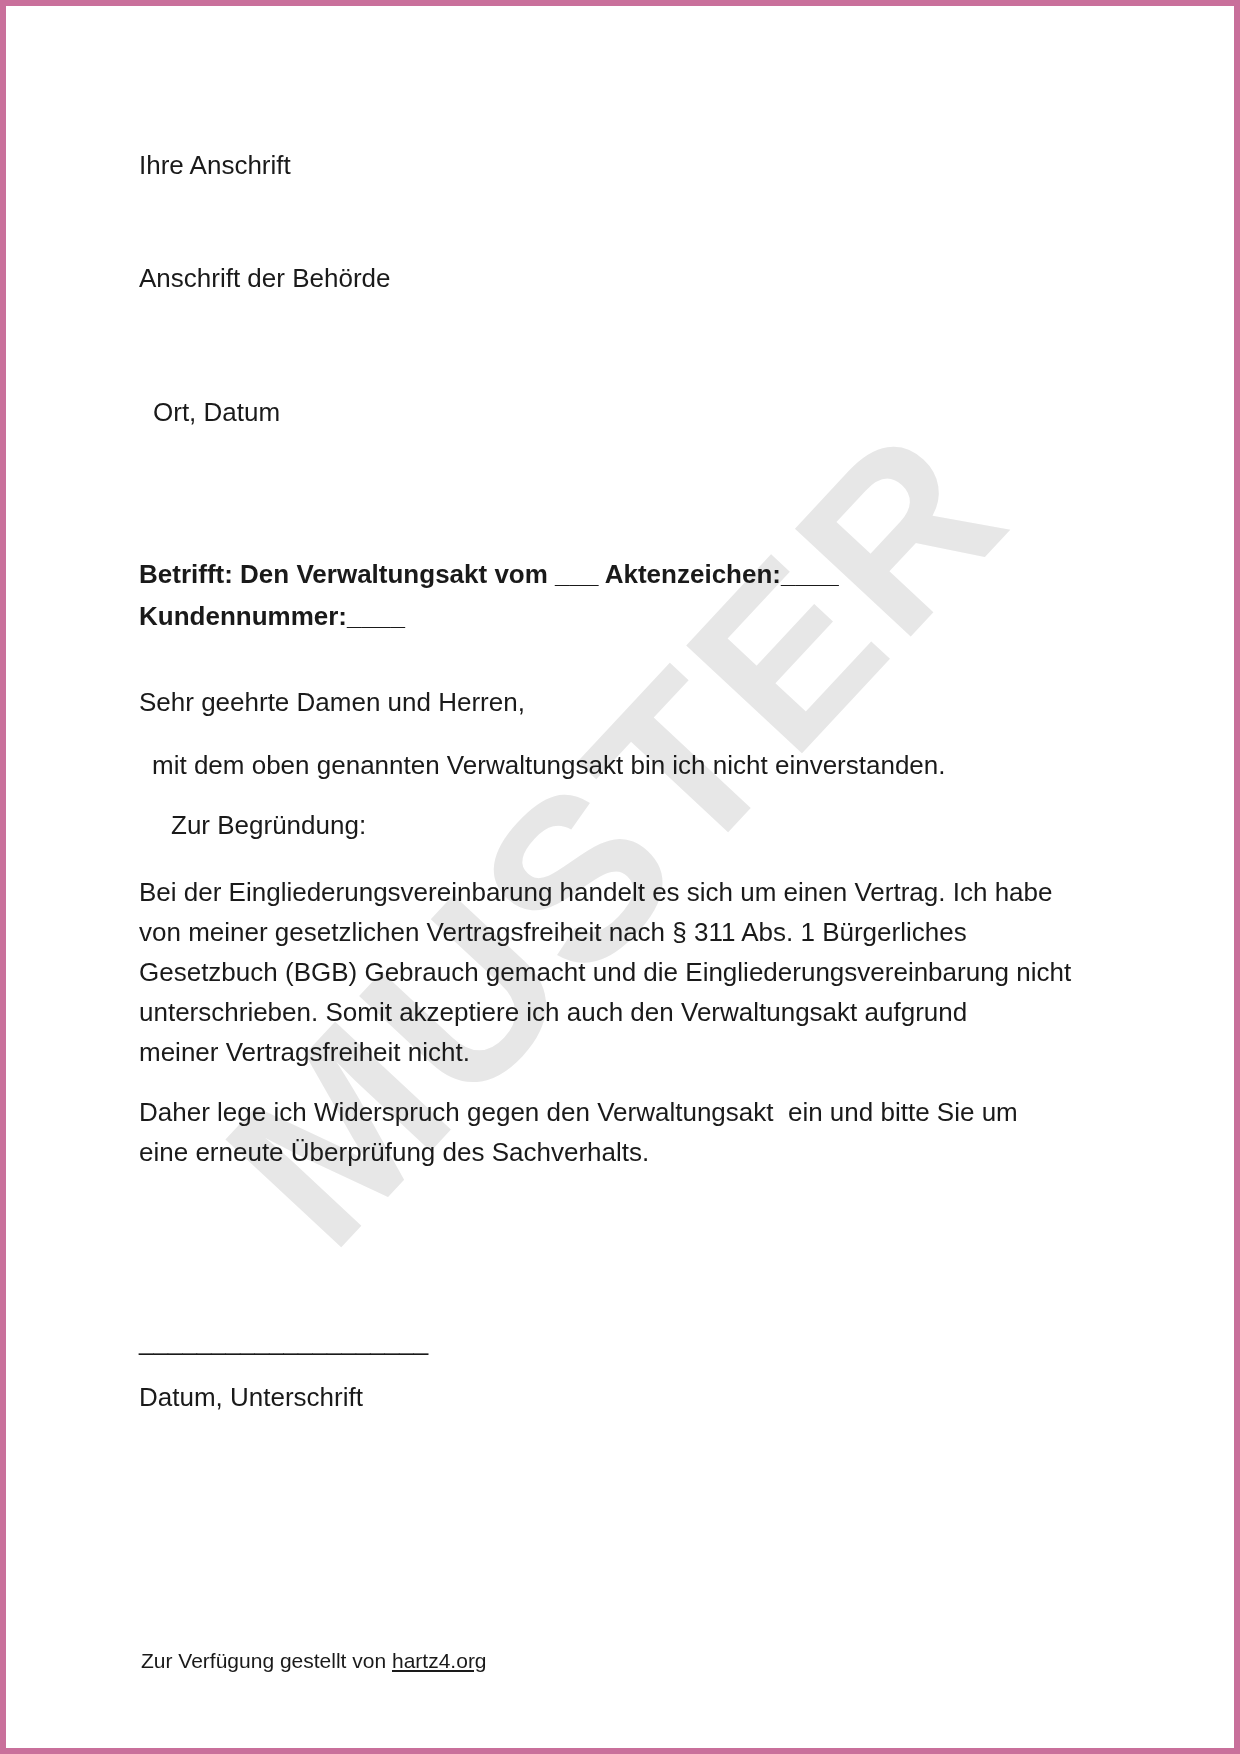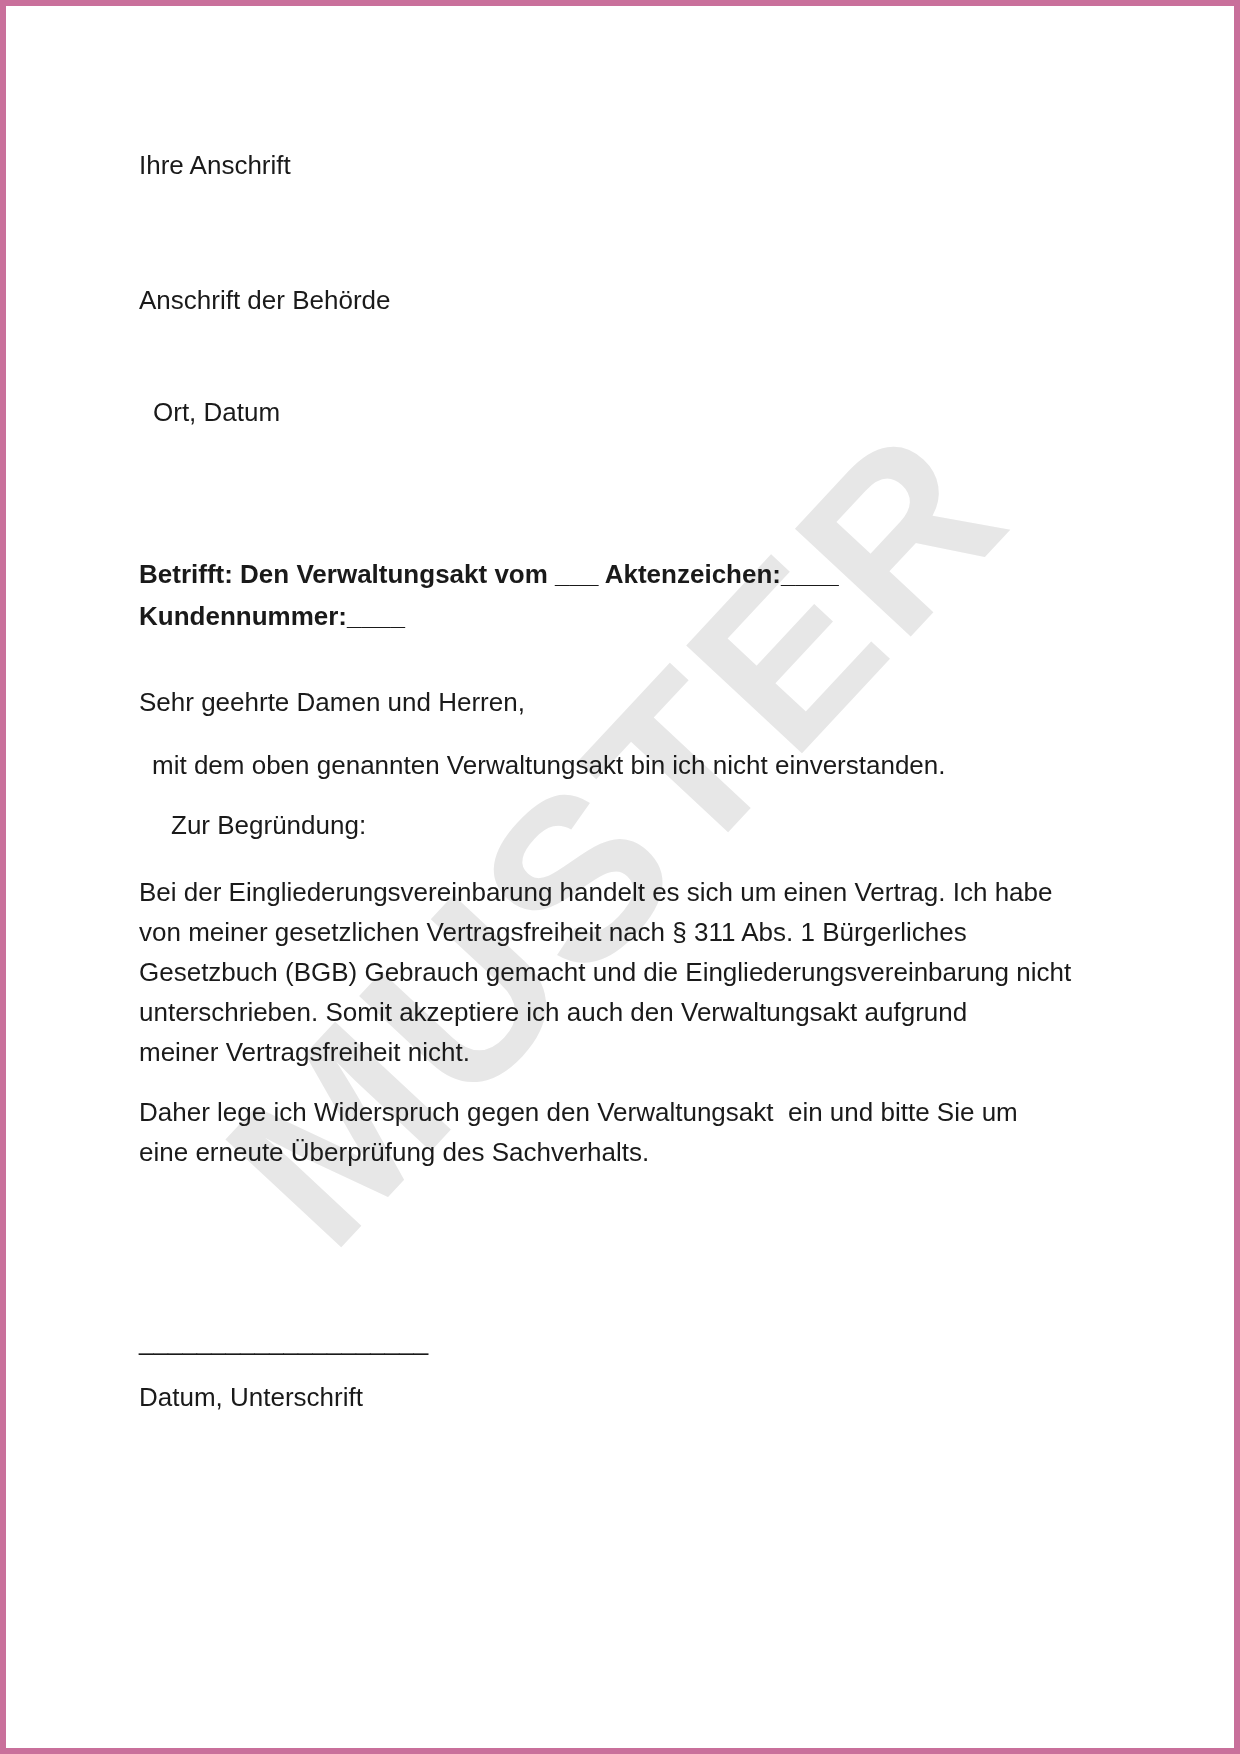--- a/index.html
+++ b/index.html
@@ -68,21 +68,21 @@
 </style>
 </head>
 <body>
 
 <div class="page">
 
   <div class="watermark">MUSTER</div>
 
   <div class="line" style="top:142px;">Ihre Anschrift</div>
 
-  <div class="line" style="top:277px;">Anschrift der Behörde</div>
+  <div class="line" style="top:255px;">Anschrift der Behörde</div>
 
   <div class="line" style="top:389px;margin-left:14px;">Ort, Datum</div>
 
   <div class="line bold" style="top:512px;">Betrifft: Den Verwaltungsakt vom ___ Aktenzeichen:____</div>
 
   <div class="line bold" style="top:554px;">Kundennummer:____</div>
 
   <div class="line" style="top:679px;">Sehr geehrte Damen und Herren,</div>
 
   <div class="line" style="top:742px;margin-left:13px;">mit dem oben genannten Verwaltungsakt bin ich nicht einverstanden.</div>
@@ -99,14 +99,15 @@
 
   <div class="para" style="top:1086px;">
     <div class="pline">Daher lege ich Widerspruch gegen den Verwaltungsakt  ein und bitte Sie um</div>
     <div class="pline">eine erneute Überprüfung des Sachverhalts.</div>
   </div>
 
   <div class="line" style="top:1318px;">____________________</div>
 
   <div class="line" style="top:1374px;">Datum, Unterschrift</div>
 
+  <div class="footer-line"><span>Zur Verfügung gestellt von </span><span class="footer-link">hartz4.org</span></div>
 
 </div>
 
 </body></html>

